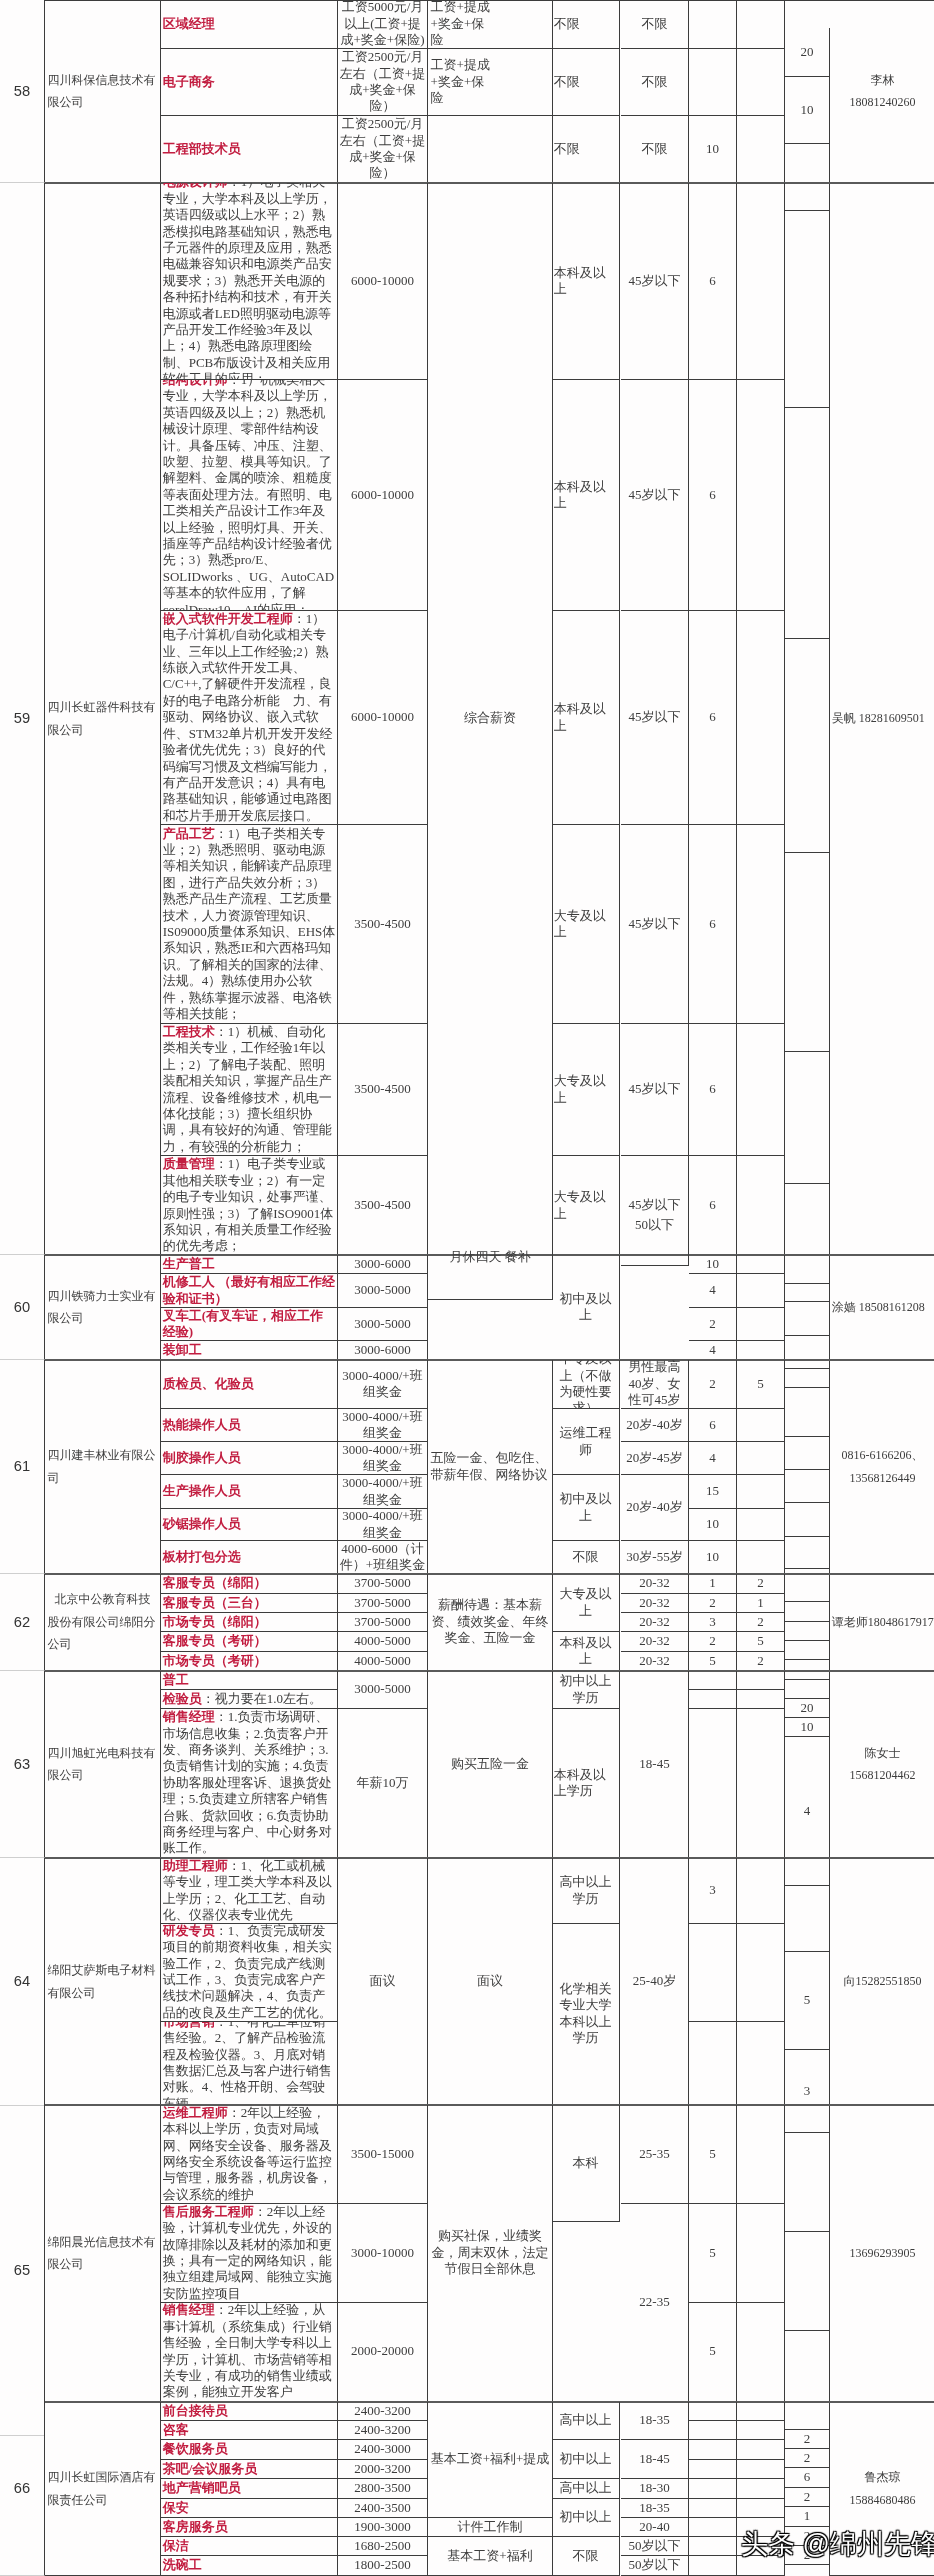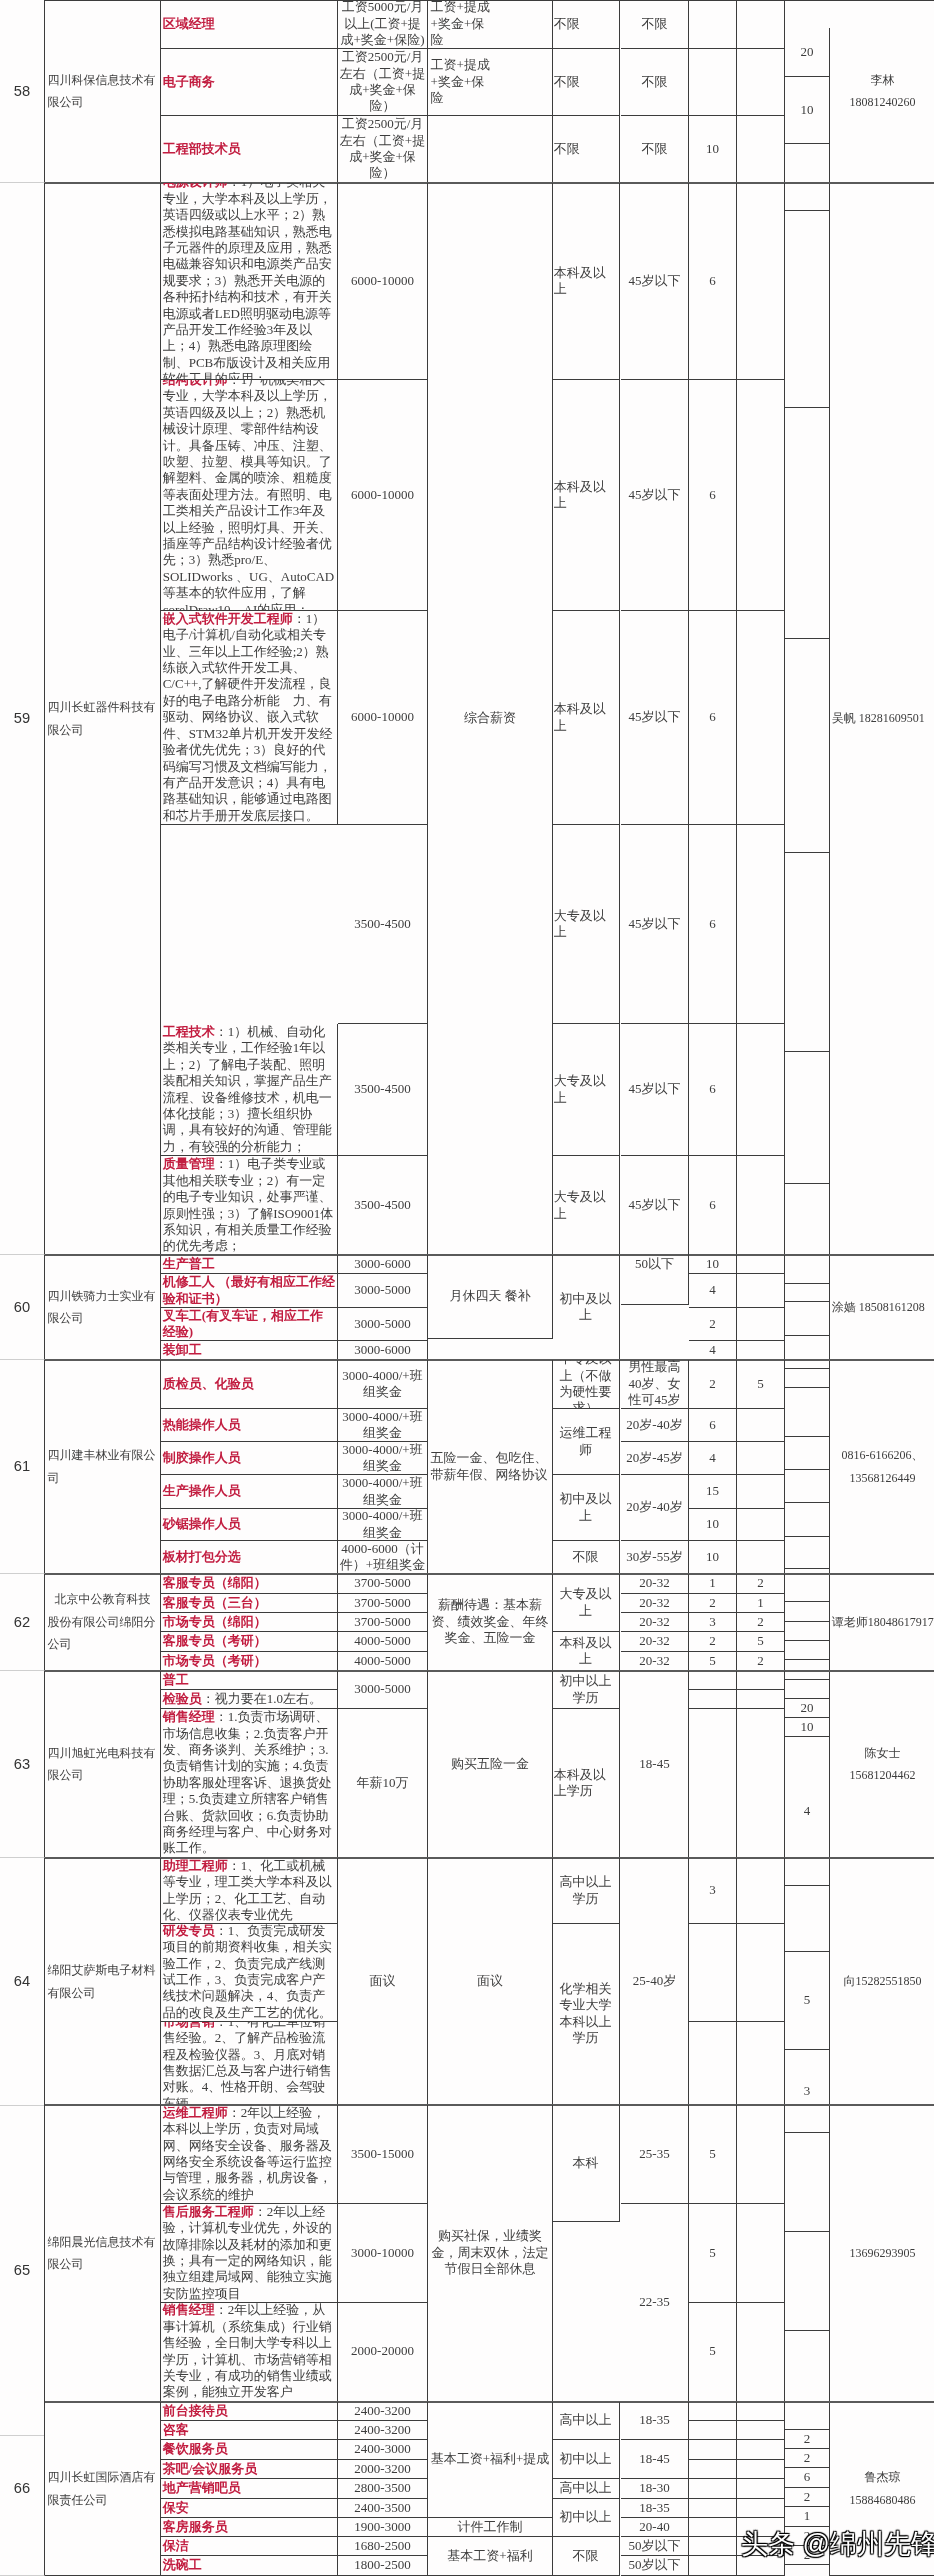--- a/index.html
+++ b/index.html
@@ -71,20 +71,23 @@
   <div class="c k0" style="top:183px;height:1072px">59</div>
   <div class="c k1 l" style="top:183px;height:1072px">四川长虹器件科技有限公司</div>
   <div class="c k2 l" style="top:183px;height:197px">
       <div class="t"><span class="r">电源设计师</span><span>：1）电子类相关专业，大学本科及以上学历，英语四级或以上水平；2）熟悉模拟电路基础知识，熟悉电子元器件的原理及应用，熟悉电磁兼容知识和电源类产品安规要求；3）熟悉开关电源的各种拓扑结构和技术，有开关电源或者LED照明驱动电源等产品开发工作经验3年及以上；4）熟悉电路原理图绘制、PCB布版设计及相关应用软件工具的应用；</span></div>
     </div>
   <div class="c k2 l" style="top:380px;height:231px">
       <div class="t"><span class="r">结构设计师</span><span>：1）机械类相关专业，大学本科及以上学历，英语四级及以上；2）熟悉机械设计原理、零部件结构设计。具备压铸、冲压、注塑、吹塑、拉塑、模具等知识。了解塑料、金属的喷涂、粗糙度等表面处理方法。有照明、电工类相关产品设计工作3年及以上经验，照明灯具、开关、插座等产品结构设计经验者优先；3）熟悉pro/E、SOLIDworks 、UG、AutoCAD等基本的软件应用，了解corelDraw10、AI的应用；</span></div>
     </div>
   <div class="c k2 l" style="top:611px;height:214px">
       <div class="t"><span class="r">嵌入式软件开发工程师</span><span>：1）电子/计算机/自动化或相关专业、三年以上工作经验;2）熟练嵌入式软件开发工具、C/C++,了解硬件开发流程，良好的电子电路分析能　力、有驱动、网络协议、嵌入式软件、STM32单片机开发开发经验者优先优先；3）良好的代码编写习惯及文档编写能力，有产品开发意识；4）具有电路基础知识，能够通过电路图和芯片手册开发底层接口。</span></div>
+    </div>
+  <div class="c k2 l" style="top:825px;height:199px">
+      <div class="t"><span class="r">产品工艺</span><span>：1）电子类相关专业；2）熟悉照明、驱动电源等相关知识，能解读产品原理图，进行产品失效分析；3）熟悉产品生产流程、工艺质量技术，人力资源管理知识、IS09000质量体系知识、EHS体系知识，熟悉IE和六西格玛知识。了解相关的国家的法律、法规。4）熟练使用办公软件，熟练掌握示波器、电洛铁等相关技能；</span></div>
     </div>
   <div class="c k2 l" style="top:1024px;height:132px">
       <div class="t"><span class="r">工程技术</span><span>：1）机械、自动化类相关专业，工作经验1年以上；2）了解电子装配、照明装配相关知识，掌握产品生产流程、设备维修技术，机电一体化技能；3）擅长组织协调，具有较好的沟通、管理能力，有较强的分析能力；</span></div>
     </div>
   <div class="c k2 l" style="top:1156px;height:100px">
       <div class="t"><span class="r">质量管理</span><span>：1）电子类专业或其他相关联专业；2）有一定的电子专业知识，处事严谨、原则性强；3）了解ISO9001体系知识，有相关质量工作经验的优先考虑；</span></div>
     </div>
   <div class="c k3" style="top:183px;height:197px">6000-10000</div>
   <div class="c k3" style="top:380px;height:231px">6000-10000</div>
   <div class="c k3" style="top:611px;height:214px">6000-10000</div>
@@ -128,23 +131,23 @@
   <div class="c k0" style="top:1255px;height:105px">60</div>
   <div class="c k1 l" style="top:1255px;height:105px">四川铁骑力士实业有限公司</div>
   <div class="c k2 l r" style="top:1255px;height:19px">生产普工</div>
   <div class="c k2 l r" style="top:1274px;height:34px">机修工人 （最好有相应工作经验和证书）</div>
   <div class="c k2 l r" style="top:1308px;height:33px">叉车工(有叉车证，相应工作经验)</div>
   <div class="c k2 l r" style="top:1341px;height:19px">装卸工</div>
   <div class="c k3" style="top:1255px;height:19px">3000-6000</div>
   <div class="c k3" style="top:1274px;height:34px">3000-5000</div>
   <div class="c k3" style="top:1308px;height:33px">3000-5000</div>
   <div class="c k3" style="top:1341px;height:19px">3000-6000</div>
-  <div class="c k4" style="top:1255px;height:84px">月休四天 餐补</div>
+  <div class="c k4" style="top:1216px;height:84px">月休四天 餐补</div>
   <div class="c k5" style="top:1255px;height:105px">初中及以上</div>
-  <div class="c k6" style="top:1224px;height:81px">50以下</div>
+  <div class="c k6" style="top:1185px;height:81px">50以下</div>
   <div class="c k7" style="top:1255px;height:19px">10</div>
   <div class="c k7" style="top:1274px;height:34px">4</div>
   <div class="c k7" style="top:1308px;height:33px">2</div>
   <div class="c k7" style="top:1341px;height:19px">4</div>
   <div class="c k8" style="top:1255px;height:19px"></div>
   <div class="c k8" style="top:1274px;height:34px"></div>
   <div class="c k8" style="top:1308px;height:33px"></div>
   <div class="c k8" style="top:1341px;height:19px"></div>
   <div class="c k9" style="top:1255px;height:19px"></div>
   <div class="c k9" style="top:1274px;height:34px"></div>

